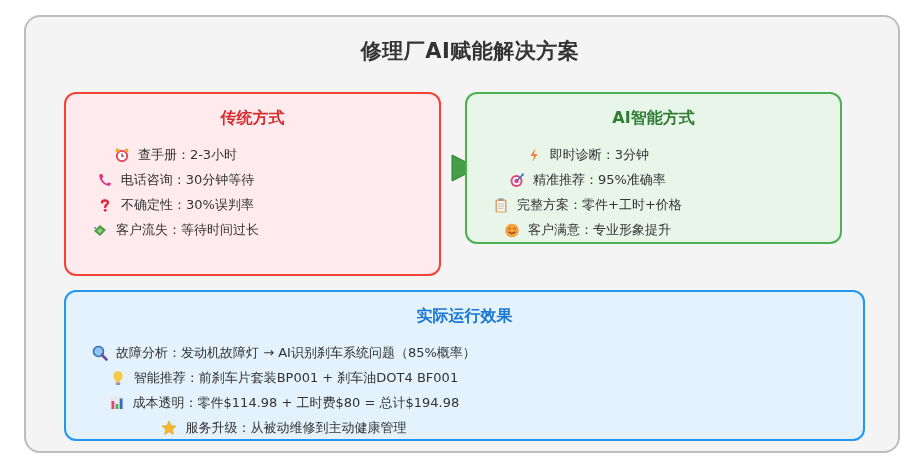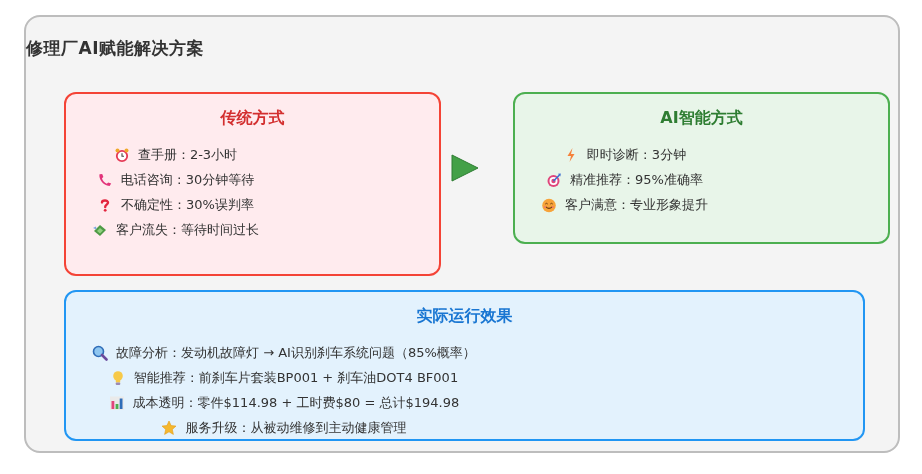--- a/index.html
+++ b/index.html
@@ -17,25 +17,25 @@
     top: 15px;
     width: 872px;
     height: 434px;
     background: #f4f4f4;
     border: 2px solid #bdbdbd;
     border-radius: 16px;
     box-sizing: content-box;
   }
   .main-title {
     position: absolute;
-    left: 0;
+    left: 16px;
     right: 0;
     top: 20px;
-    text-align: left;
-    font-size: 17px;
+    text-align: center;
+    font-size: 21px;
     font-weight: bold;
     color: #333333;
     letter-spacing: 0.5px;
   }
   .card {
     position: absolute;
     box-sizing: border-box;
     border-width: 2px;
     border-style: solid;
     border-radius: 12px;
@@ -71,21 +71,21 @@
     display: inline-block;
     width: 16px;
     height: 16px;
     margin-right: 8px;
     flex: 0 0 16px;
     position: relative;
   }
   .ico svg { width: 16px; height: 16px; display: block; }
 
   .card-red   { left: 38px;  top: 75px;  width: 377px; height: 184px; }
-  .card-green { left: 487px; top: 75px;  width: 377px; height: 152px; }
+  .card-green { left: 439px; top: 75px;  width: 377px; height: 152px; }
   .card-blue  { left: 38px;  top: 250px; width: 801px; height: 151px; margin-top: 23px; }
 
   .arrow {
     position: absolute;
     left: 424px;
     top: 136px;
     width: 30px;
     height: 30px;
   }
 </style>
@@ -160,20 +160,33 @@
         <span class="ico">
           <svg viewBox="0 0 16 16">
             <circle cx="7.5" cy="9" r="6" fill="#e0457b"></circle>
             <circle cx="7.5" cy="9" r="4" fill="#ffffff"></circle>
             <circle cx="7.5" cy="9" r="2.2" fill="#e0457b"></circle>
             <path d="M7.5 9 L13.5 3" stroke="#3d6fd1" stroke-width="1.6"></path>
             <path d="M12 1.8 L14.8 1.6 L14.4 4.4 Z" fill="#3d6fd1"></path>
           </svg>
         </span>
         <span>精准推荐：95%准确率</span>
+      </li>
+      <li>
+        <span class="ico">
+          <svg viewBox="0 0 16 16">
+            <rect x="2.5" y="2.5" width="11" height="13" rx="1" fill="#d9a36a"></rect>
+            <rect x="4" y="4" width="8" height="10.5" fill="#f7f3ea"></rect>
+            <rect x="5.5" y="1.2" width="5" height="2.6" rx="0.6" fill="#9a9a9a"></rect>
+            <line x1="5" y1="7" x2="11" y2="7" stroke="#b8b8b8" stroke-width="0.8"></line>
+            <line x1="5" y1="9.2" x2="11" y2="9.2" stroke="#b8b8b8" stroke-width="0.8"></line>
+            <line x1="5" y1="11.4" x2="10" y2="11.4" stroke="#b8b8b8" stroke-width="0.8"></line>
+          </svg>
+        </span>
+        <span>完整方案：零件+工时+价格</span>
       </li>
       <li>
         <span class="ico">
           <svg viewBox="0 0 16 16">
             <circle cx="8" cy="8.5" r="6.8" fill="#f7a33a"></circle>
             <path d="M4.3 7 Q5.5 5.6 6.7 7" stroke="#6b3a12" stroke-width="1" fill="none"></path>
             <path d="M9.3 7 Q10.5 5.6 11.7 7" stroke="#6b3a12" stroke-width="1" fill="none"></path>
             <path d="M4.8 9.8 Q8 13 11.2 9.8" stroke="#6b3a12" stroke-width="1.1" fill="none"></path>
             <circle cx="4" cy="10" r="1.1" fill="#f27b6b"></circle>
             <circle cx="12" cy="10" r="1.1" fill="#f27b6b"></circle>

